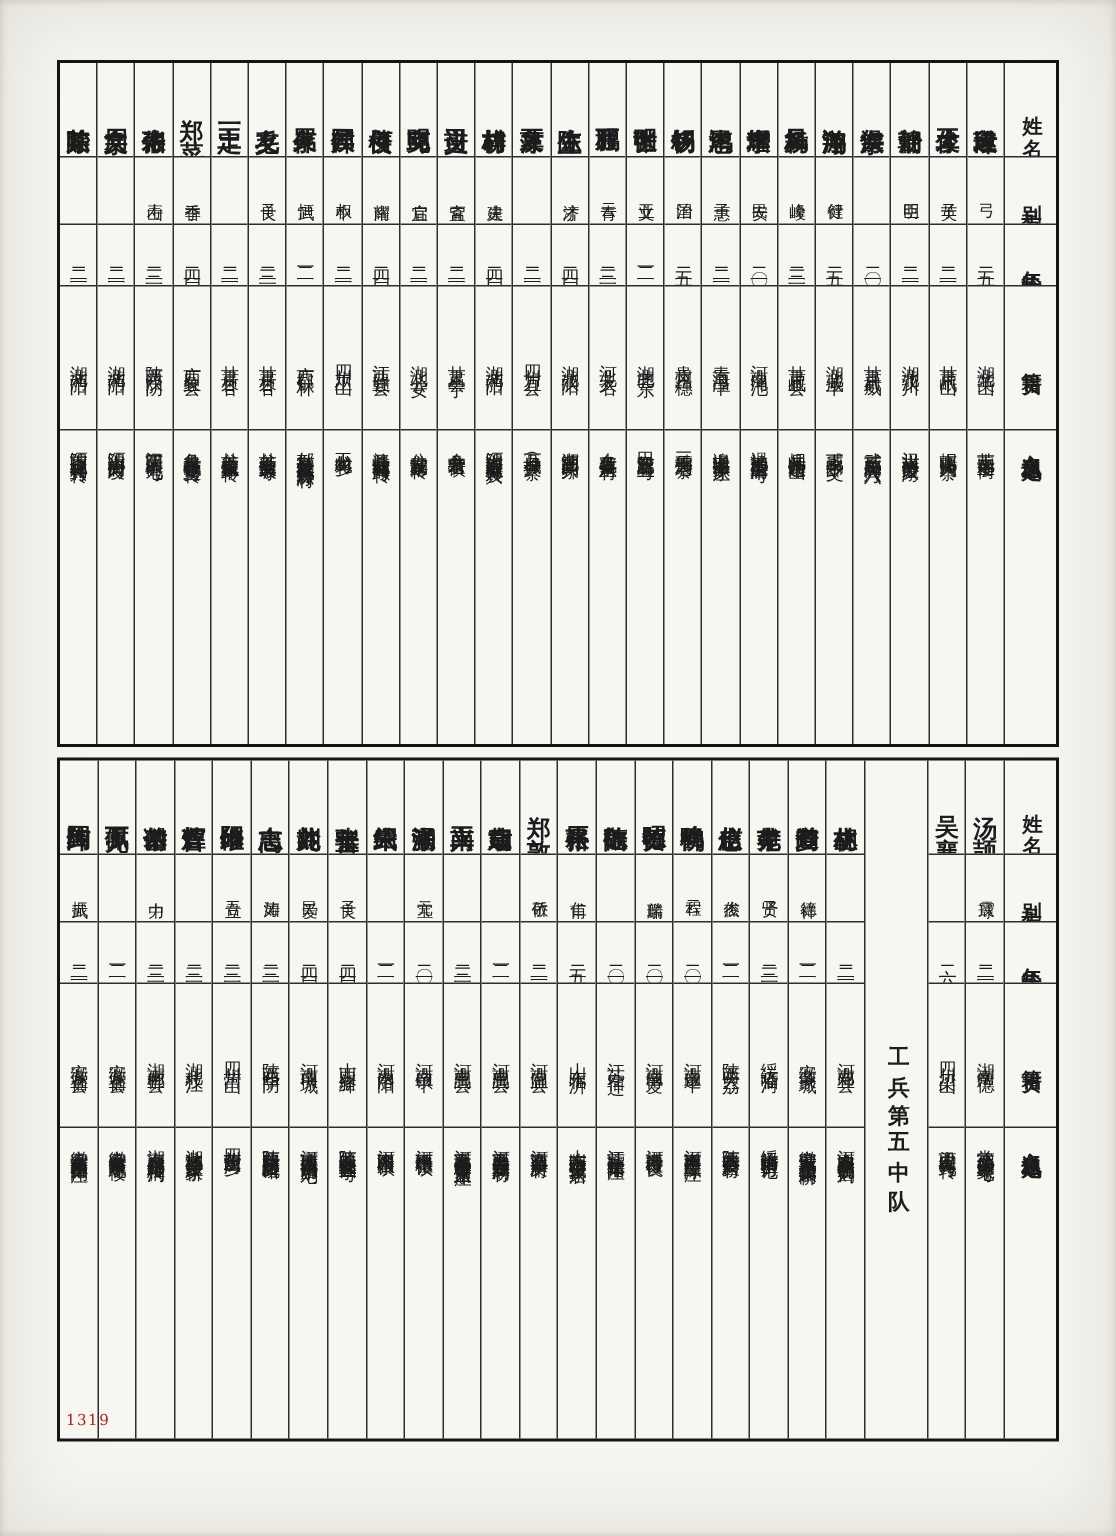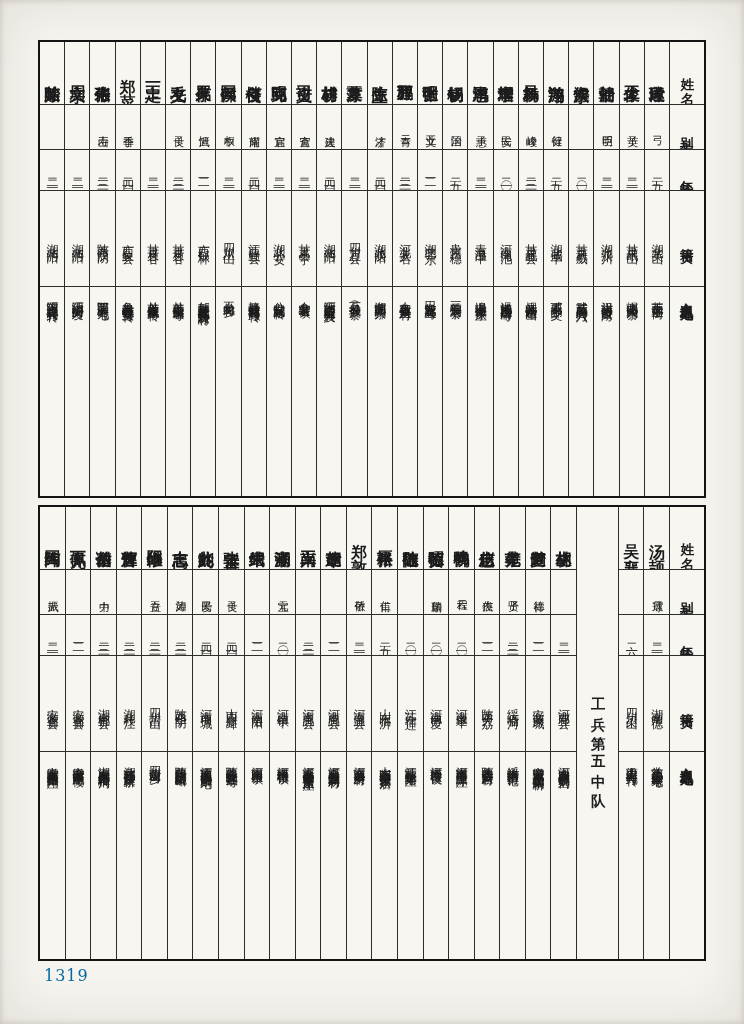--- a/index.html
+++ b/index.html
@@ -69,23 +69,23 @@
   
   .col.unit .cell {
     height:100%; border-bottom:none;
   }
   .col.unit .vtxt {
     font-size:14.5px; font-weight:700;
     letter-spacing:19px; margin-bottom:-19px;
   }
 
   .page-number {
-    position:absolute; left:44px; top:966px;
+    position:absolute; left:44px; top:942px;
     font-family:"DejaVu Serif", serif;
-    font-size:16px; color:#0369a1; letter-spacing:1px;
+    font-size:10px; color:#b91c1c; letter-spacing:1px;
   }
 </style>
 </head>
 <body>
 
 <div class="page">
   <div class="tables">
     <div class="roster top" id="top-table">
         <div class="col hdr">
           <div class="cell name">

